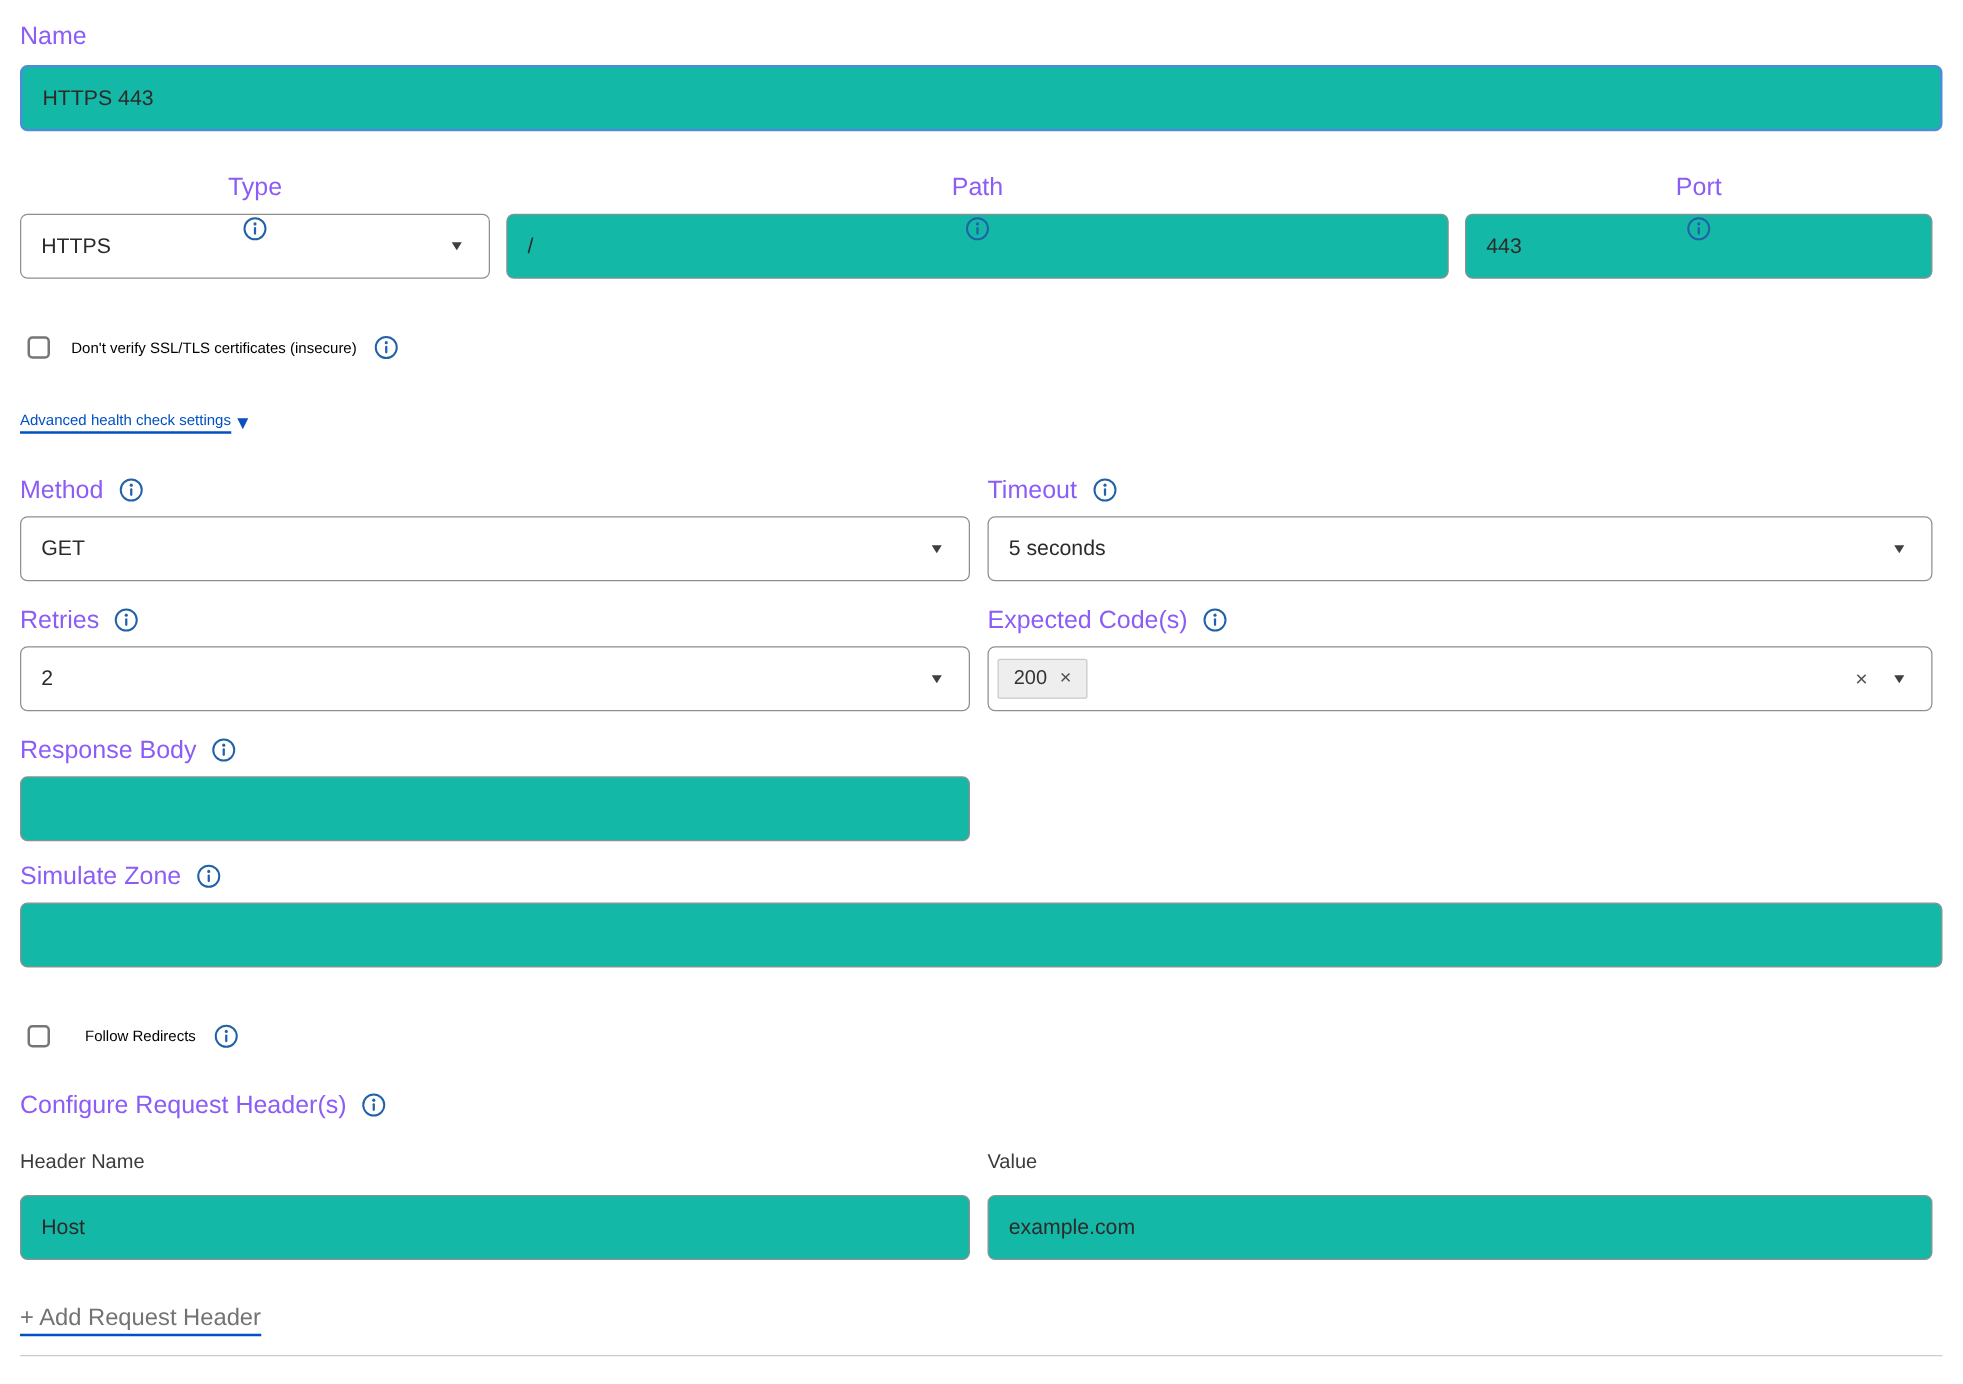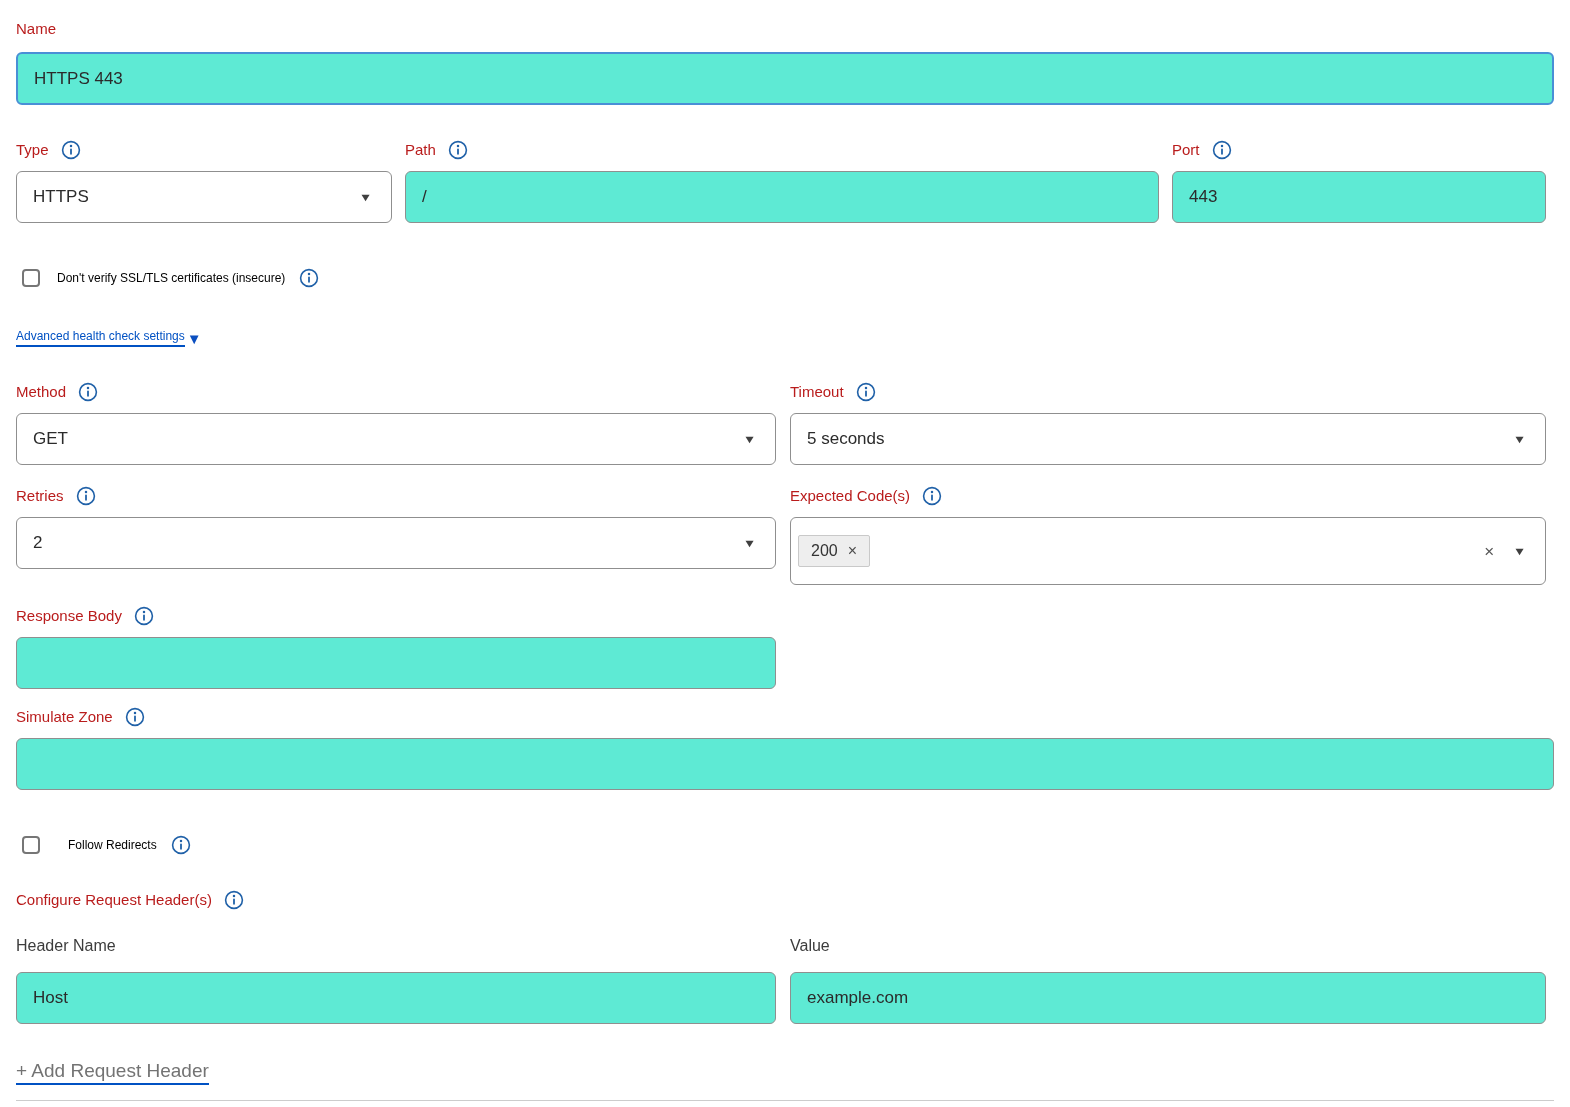--- a/index.html
+++ b/index.html
@@ -14,41 +14,41 @@
   }
 
   .label-row {
     display: flex;
     align-items: center;
     gap: 12px;
     height: 22px;
     margin-bottom: 12px;
   }
   .label {
-    font-size: 15px;
-    color: #b91c1c;
+    font-size: 20px;
+    color: #8b5cf6;
     line-height: 22px;
     white-space: nowrap;
   }
 
   .info-icon {
     display: inline-flex;
     width: 20px; height: 20px;
     flex: 0 0 auto;
     cursor: pointer;
   }
   .info-icon svg { display: block; }
 
   .text-input {
     display: block;
     width: 100%;
     height: 52px;
     border: 1px solid #8f8f8f;
     border-radius: 6px;
-    background: #5eead4;
+    background: #14b8a6;
     font-family: "Liberation Sans", "DejaVu Sans", sans-serif;
     font-size: 17px;
     color: #2b2b2b;
     padding: 0 16px;
     outline: none;
   }
   .text-input.focused {
     height: 53px;
     border: 2px solid #4a8fd6;
   }
@@ -75,21 +75,21 @@
   }
 
   
   .sec-name { margin-bottom: 34px; }
   .row-three {
     display: grid;
     grid-template-columns: 376px 754px 374px;
     gap: 13px;
     margin-bottom: 44px;
   }
-  .row-three .label-row { margin-bottom: 10px; }
+  .row-three .label-row { margin-bottom: 10px; flex-direction: column; }
 
   .checkbox-row {
     display: flex;
     align-items: center;
     height: 22px;
     margin-left: 6px;
   }
   .checkbox {
     appearance: none;
     -webkit-appearance: none;
@@ -138,21 +138,21 @@
     column-gap: 14px;
     row-gap: 20px;
     margin-bottom: 17px;
   }
   .grid-two .label-row { margin-bottom: 10px; }
 
   .multiselect {
     display: flex;
     align-items: center;
     width: 100%;
-    height: 68px;
+    height: 52px;
     border: 1px solid #8f8f8f;
     border-radius: 6px;
     background: #fff;
     padding: 0 20px 0 7px;
     cursor: pointer;
   }
   .tag {
     display: inline-flex;
     align-items: center;
     gap: 10px;

